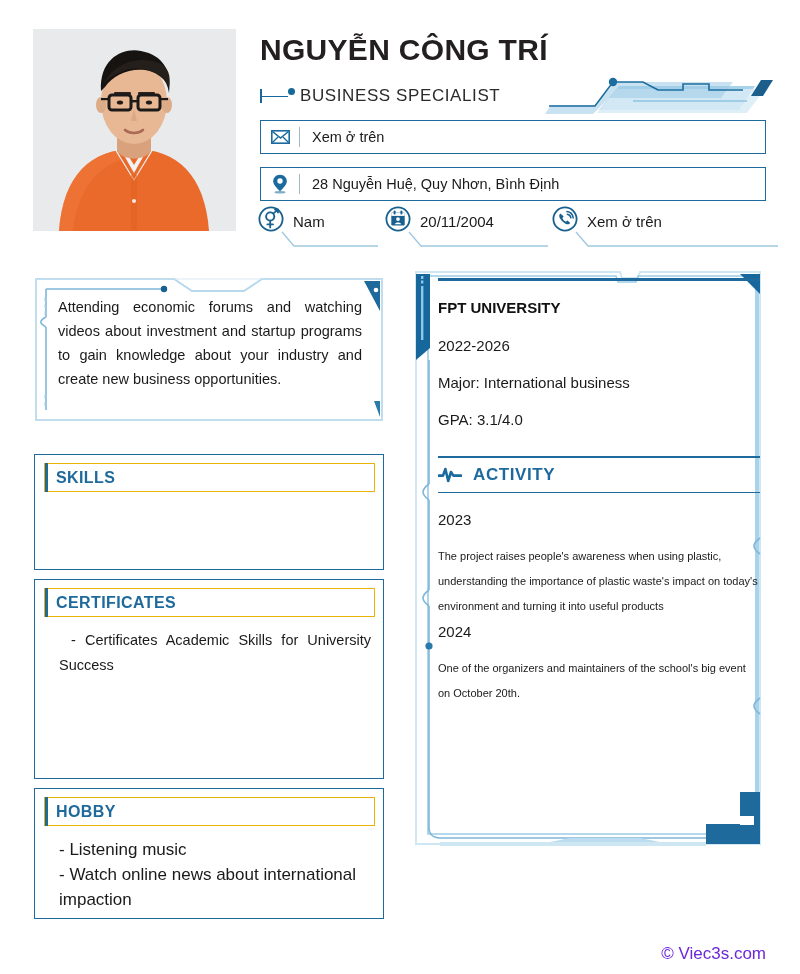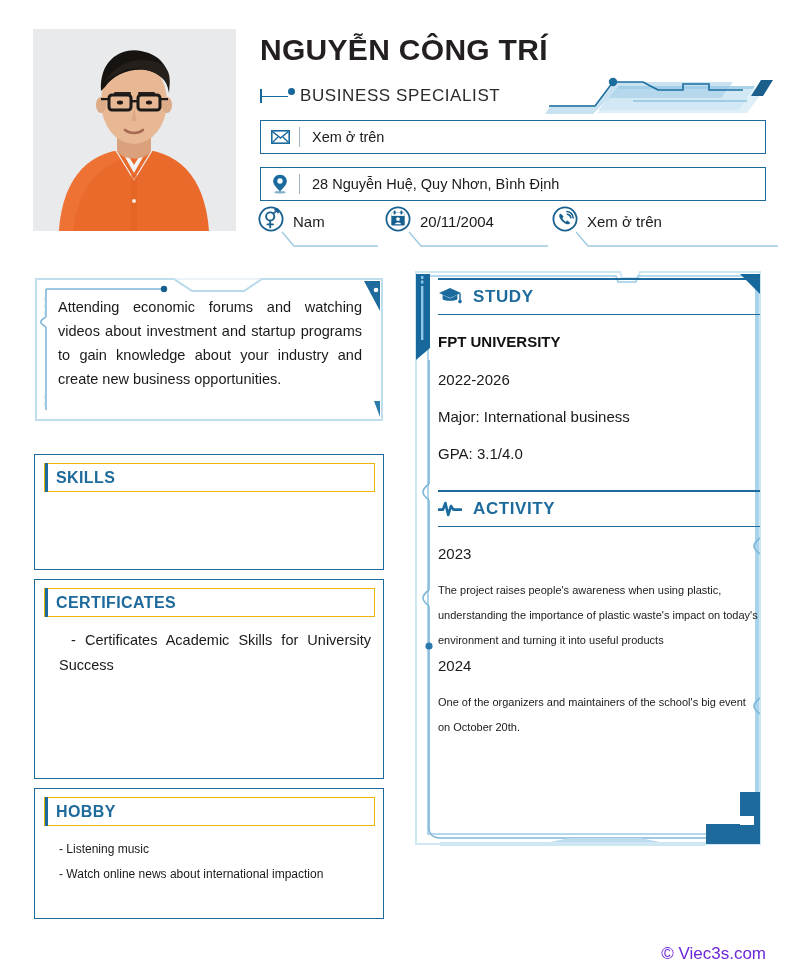--- a/index.html
+++ b/index.html
@@ -81,21 +81,21 @@
   .sect-head .bar { width:3px; height:29px; background:#1e6a9c; }
   .sect-head .htxt {
     font-size:16px; font-weight:bold; letter-spacing:0.4px;
     color:#1e6a9c; padding-left:8px;
   }
   .sect-body { position:absolute; left:24px; top:48px; width:312px; }
   .sect-body .line { font-size:14.5px; line-height:24px; color:#1a1a1a; }
   .sect-body .line + .line { margin-top:13px; }
   .sect-body.just { text-align:justify; }
   .sect-body.just p { font-size:14.5px; line-height:25px; text-indent:12px; }
-  .sect-body.plain p { font-size:12px; line-height:25px; }
+  .sect-body.plain p { font-size:17px; line-height:25px; }
 
   
   .rightcol { position:absolute; left:410px; top:268px; width:370px; height:584px; }
 
   .rc-inner { position:absolute; left:28px; top:10px; width:322px; }
 
   .rhead { display:flex; align-items:center; height:34px; }
   .rhead .rico { width:26px; display:flex; align-items:center; }
   .rhead .rtxt {
     font-size:17px; font-weight:bold; letter-spacing:0.6px;
@@ -350,31 +350,20 @@
       <rect x="330" y="548" width="14" height="9" fill="#ffffff"></rect>
 
       <path d="M120 578 L160 570 L230 570 L270 578 Z" fill="#bcdcef"></path>
       <rect x="30" y="574" width="266" height="4" fill="#cfe6f3"></rect>
     </svg>
 
     <div class="rc-inner">
 
       <div>
         <div class="rule top"></div>
-        <div class="rhead">
-          <span class="rico">
-            <svg width="24" height="19" viewBox="0 0 24 19" xmlns="http://www.w3.org/2000/svg">
-              <path d="M12 1 L23 6 L12 11 L1 6 Z" fill="#1a6a9e"></path>
-              <path d="M4.6 7.8 L4.6 12 C 4.6 14.4 19.4 14.4 19.4 12 L19.4 7.8 L12 11.4 Z" fill="#1a6a9e"></path>
-              <path d="M22 6.6 L22 13" stroke="#1a6a9e" stroke-width="1.5" fill="none"></path>
-              <circle cx="22" cy="14.6" r="1.8" fill="#1a6a9e"></circle>
-            </svg>
-          </span>
-          <span class="rtxt">STUDY</span>
-        </div>
         <div class="rule"></div>
         <div class="rbody">
           <div class="b">FPT UNIVERSITY</div>
           <div class="t">2022-2026</div>
           <div class="t">Major: International business</div>
           <div class="t">GPA: 3.1/4.0</div>
         </div>
       </div>
 
       <div style="margin-top:24px;">

